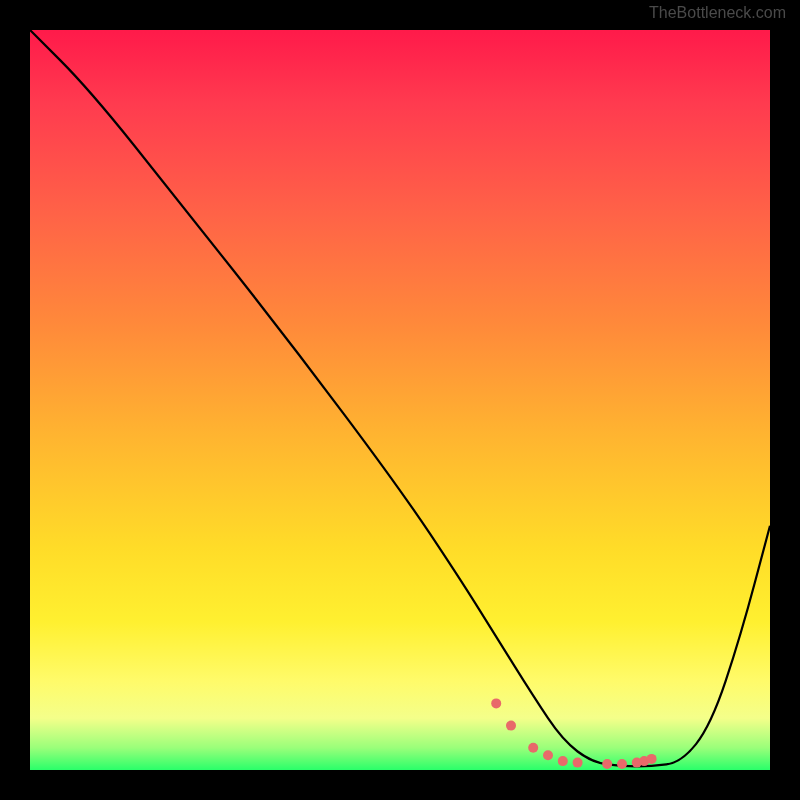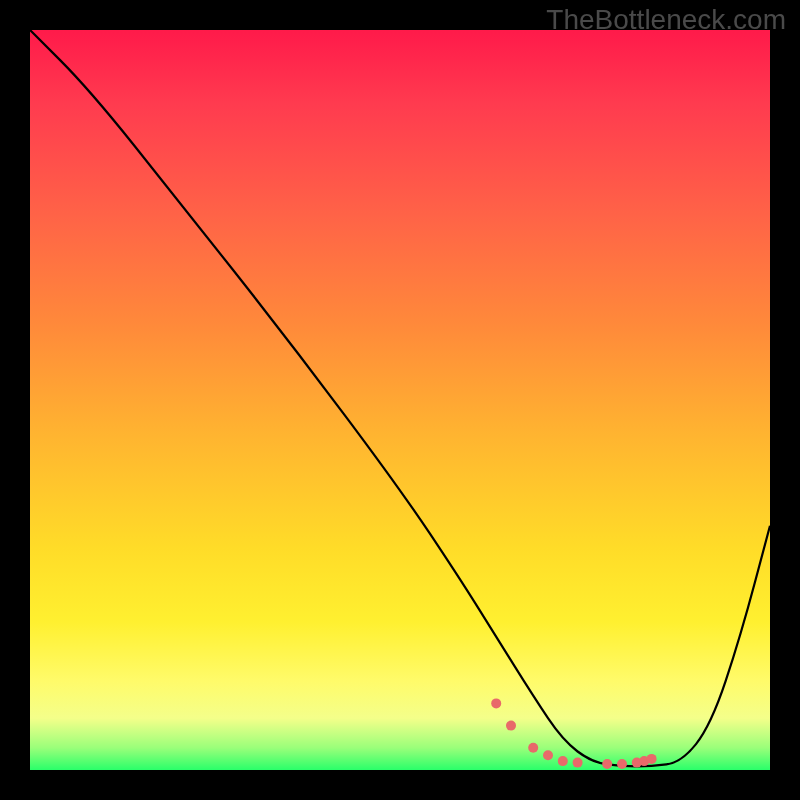--- a/index.html
+++ b/index.html
@@ -9,21 +9,21 @@
     height: 800px;
     background: #000;
     position: relative;
     font-family: Arial, sans-serif;
   }
   .watermark {
     position: absolute;
     top: 4px;
     right: 14px;
     color: #4a4a4a;
-    font-size: 28px;
+    font-size: 16px;
     font-weight: 500;
     z-index: 10;
   }
   .plot-area {
     position: absolute;
     left: 30px;
     top: 30px;
     width: 740px;
     height: 740px;
     overflow: hidden;

